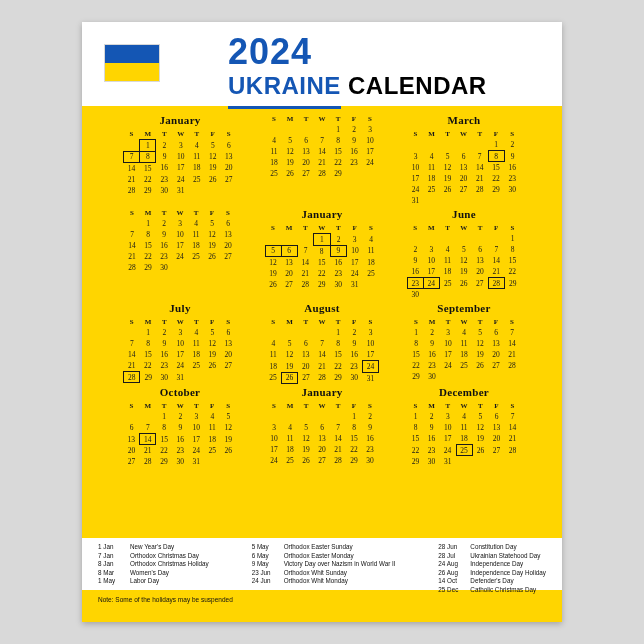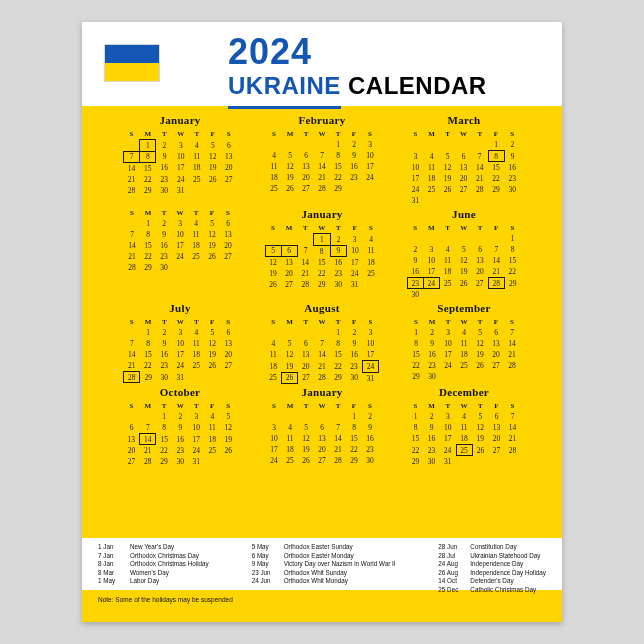--- a/index.html
+++ b/index.html
@@ -236,21 +236,20 @@
                 <td>30</td>
                 <td>31</td>
                 <td></td>
                 <td></td>
                 <td></td>
               </tr>
             </tbody>
           </table>
         </div>
         <div class="month">
-          <div class="month-name">February</div>
           <table class="mgrid">
             <thead>
               <tr>
                 <th>S</th>
                 <th>M</th>
                 <th>T</th>
                 <th>W</th>
                 <th>T</th>
                 <th>F</th>
                 <th>S</th>

